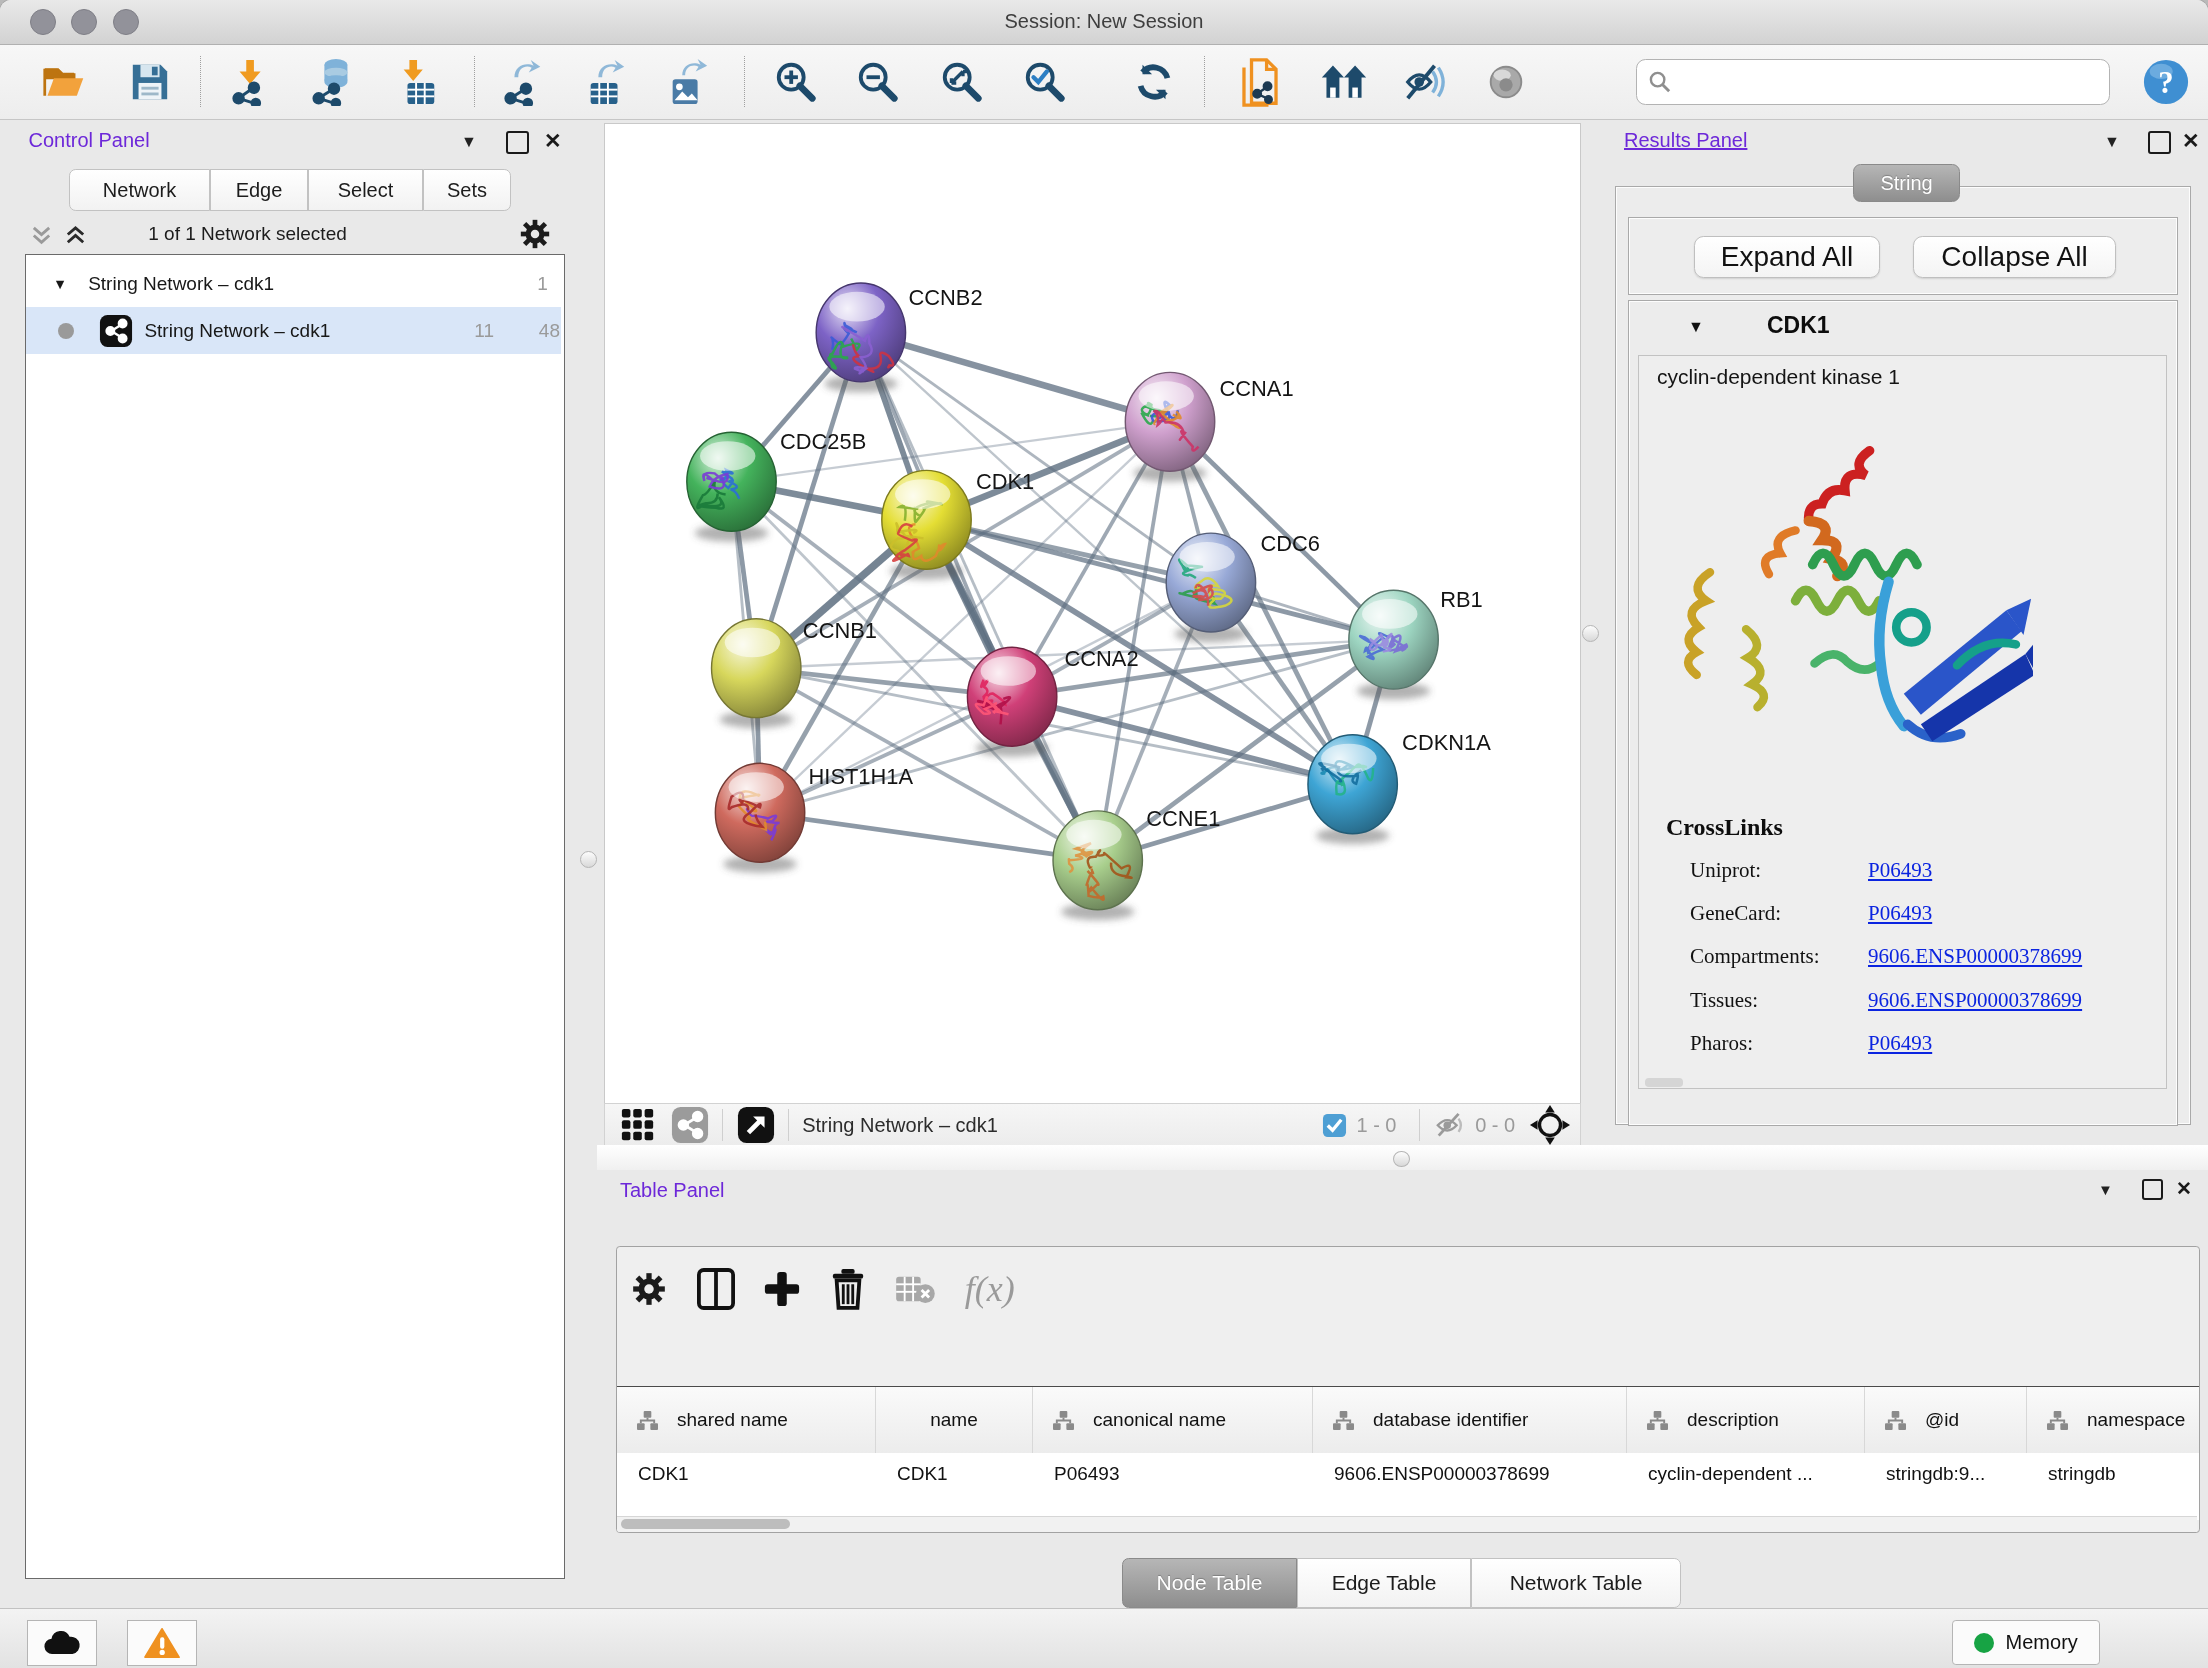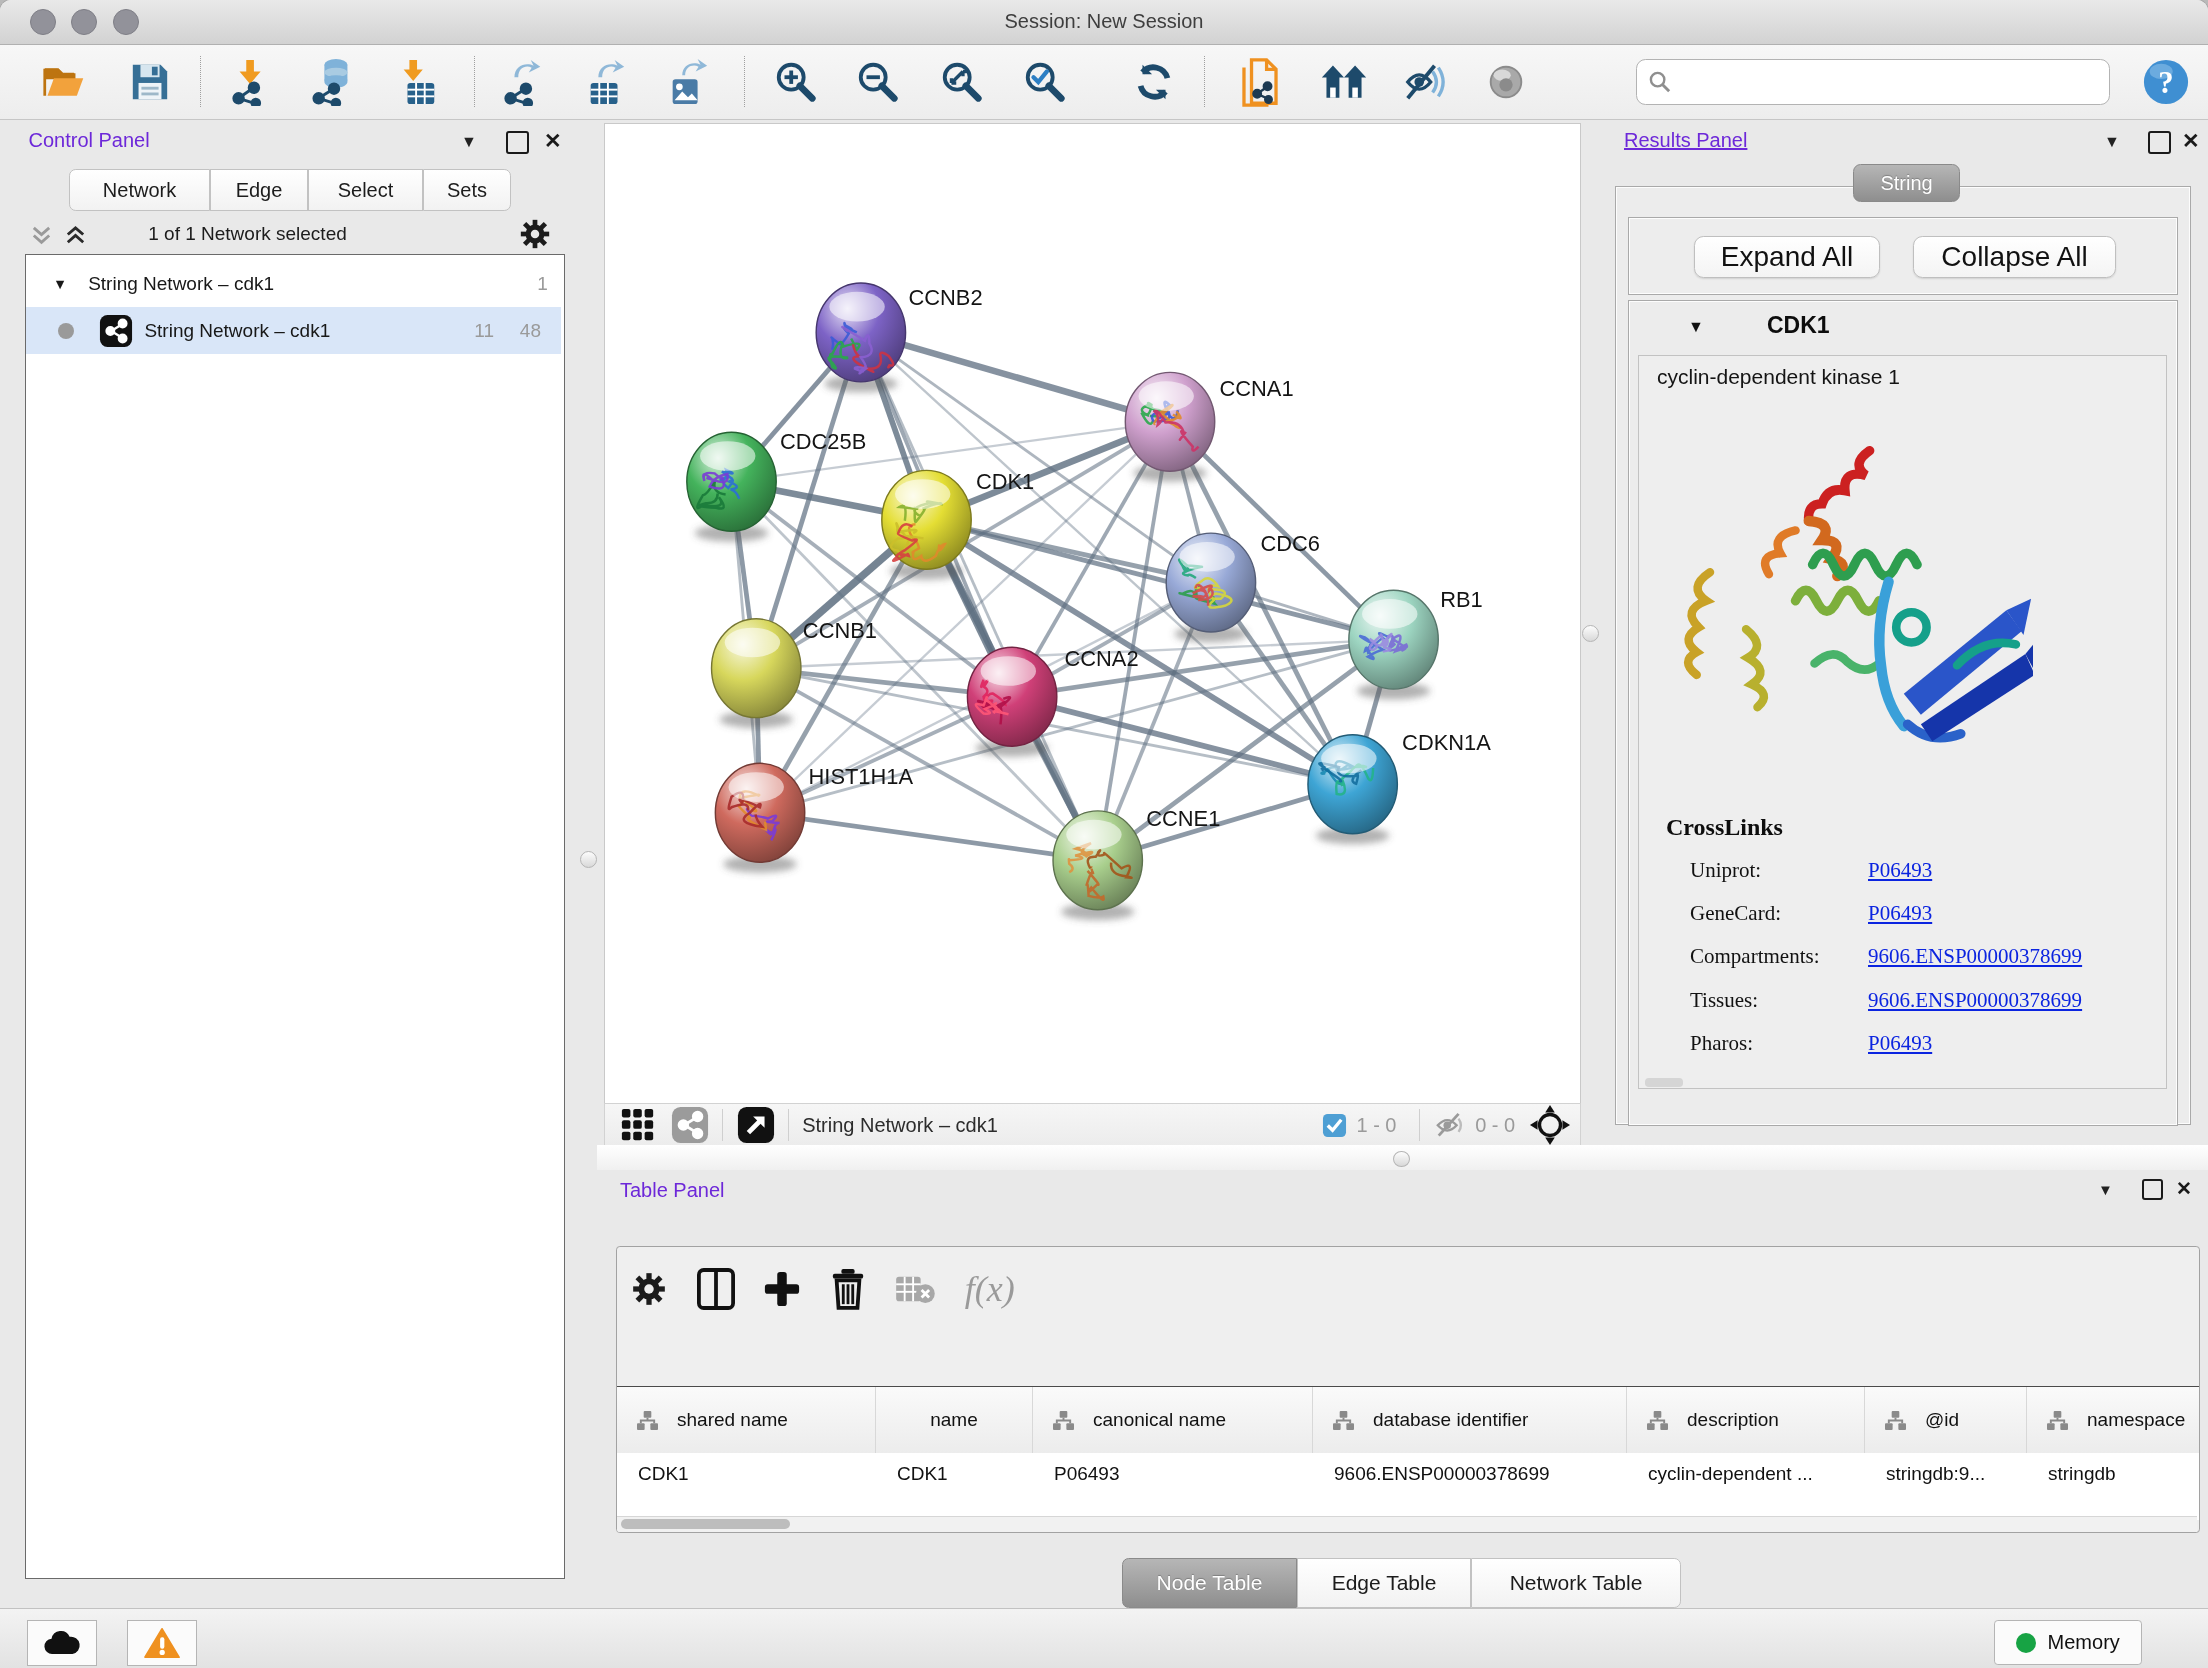--- a/index.html
+++ b/index.html
@@ -313,21 +313,21 @@
           <g stroke="#fff" stroke-width="2.5" fill="#fff">
             <line x1="13" y1="18" x2="24" y2="11"></line>
             <line x1="13" y1="18" x2="24" y2="25"></line>
             <circle cx="12" cy="18" r="4"></circle>
             <circle cx="25" cy="10" r="4"></circle>
             <circle cx="25" cy="26" r="4"></circle>
           </g>
         </svg>
       <span style="margin-left:11.4px;">String Network – cdk1</span>
       <span class="cnt" style="position:absolute;right:67px;">11</span>
-      <span class="cnt" style="position:absolute;right:20px;margin-left:8px;">48</span>
+      <span class="cnt" style="position:absolute;right:1px;margin-left:8px;">48</span>
     </div>
   </div>
 
   <div id="canvas" class="abs">
     <svg id="netsvg" width="975" height="979" viewBox="0 0 1025 1029">
         <defs>
           <filter id="nshadow">
             <feGaussianBlur stdDeviation="4"></feGaussianBlur>
           </filter>
           <radialGradient id="ng0" cx="35%" cy="26%" r="80%">
@@ -827,20 +827,20 @@
           <path d="M10 26 a8 8 0 0 1 -1 -16 a10 10 0 0 1 19 -2 a7 7 0 0 1 3 18z" fill="#111"></path>
         </svg>
     </div>
     <div class="sbtn abs" style="left:127px;top:10.5px;width:68px;height:44px;">
       <svg width="36" height="32" viewBox="0 0 38 34">
           <path d="M19 2 L37 32 H1z" fill="#ef9120" stroke="#ef9120" stroke-width="2" stroke-linejoin="round"></path>
           <rect x="17" y="11" width="4.5" height="12" rx="2" fill="#fff"></rect>
           <circle cx="19.2" cy="27" r="2.8" fill="#fff"></circle>
         </svg>
     </div>
-    <div class="sbtn abs" style="left:1994px;top:11.4px;width:146px;height:43px;gap:11.4px;border-radius:3.8px;">
+    <div class="sbtn abs" style="left:1952px;top:11.4px;width:146px;height:43px;gap:11.4px;border-radius:3.8px;">
       <span style="width:20px;height:20px;border-radius:50%;background:#17a344;"></span>
       <span style="font-size:20px;color:#111;">Memory</span>
     </div>
   </div>
 
 </div>
 
 
 </body></html>

